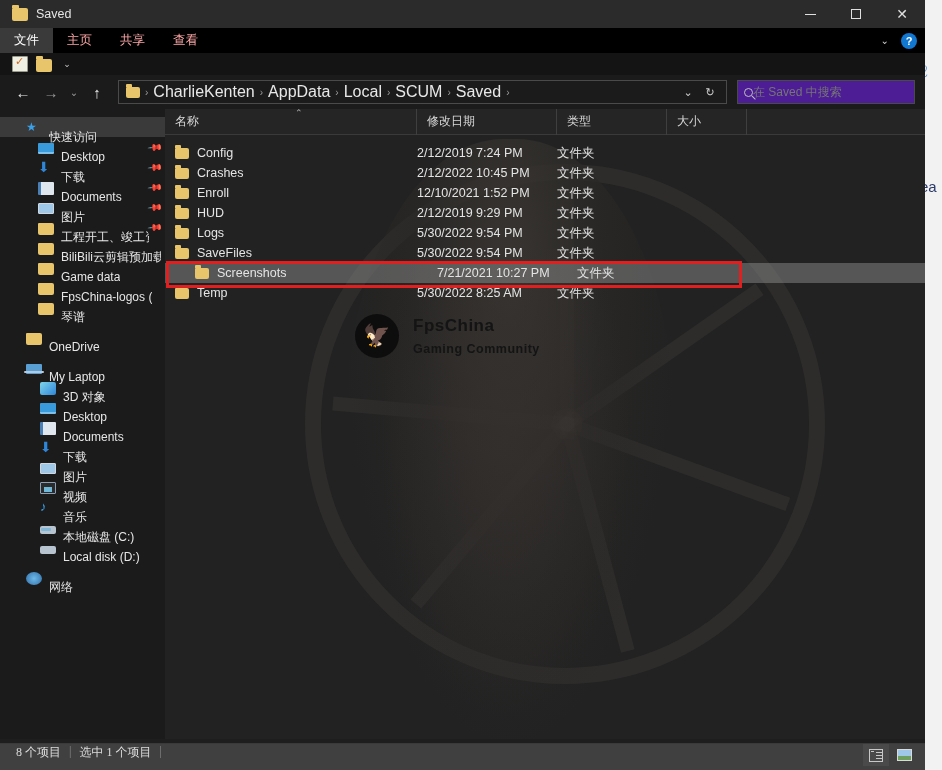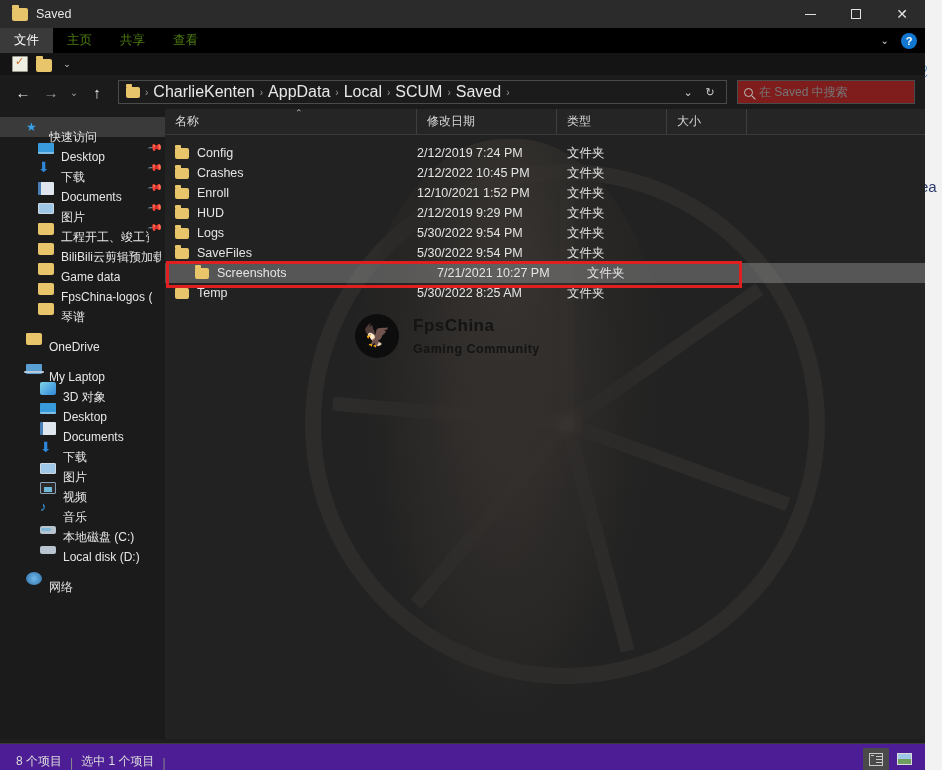--- a/index.html
+++ b/index.html
@@ -60,21 +60,21 @@
   .glyph-max { width: 10px; height: 10px; border: 1px solid #e0e0e0; }
   .glyph-close { font-size: 14px; line-height: 1; }
 
   
   #ribbon {
     height: 25px; background: #000;
     display: flex; align-items: stretch;
   }
   #ribbon .rb-tab {
     display: flex; align-items: center; justify-content: center;
-    padding: 0 14px; color: #4d7c0f; font-size: 12.5px;
+    padding: 0 14px; color: #fca5a5; font-size: 12.5px;
   }
   #ribbon .rb-tab.active { background: #3a3a3a; color: #fff; }
   #ribbon .rb-right { margin-left: auto; display: flex; align-items: center; padding-right: 8px; gap: 12px; }
   #ribbon .rb-chevron { color: #d0d0d0; font-size: 10px; }
   #help-icon {
     width: 16px; height: 16px; border-radius: 50%;
     background: #1177d1; color: #fff; font-size: 11px; font-weight: bold;
     display: flex; align-items: center; justify-content: center;
   }
 
@@ -120,22 +120,22 @@
   .crumb-folder::before {
     content:""; position:absolute; left:0; top:-3px;
     width:6px; height:3px; background:#e8c56a; border-radius:1px 1px 0 0;
   }
   .crumb { color: #e8e8e8; font-size: 16px; padding: 0 4px; white-space: nowrap; }
   .crumb-sep { color: #9b9b9b; font-size: 10px; padding: 0 1px; }
   #addr-right { margin-left: auto; display: flex; align-items: center; gap: 2px; padding-right: 2px; }
   .addr-ic { color: #cfcfcf; font-size: 11px; width: 20px; text-align: center; }
   #searchbox {
     width: 178px; height: 24px; margin-left: 8px;
-    background: #7f1d1d; border: 1px solid #4a4a4a;
-    display: flex; align-items: center; padding: 0 6px; gap: 6px; flex: none;
+    background: #4c1d95; border: 1px solid #4a4a4a;
+    display: flex; align-items: center; padding: 0 6px; gap: 0; flex: none;
   }
   .search-glass {
     width: 9px; height: 9px; border: 1.4px solid #c0c0c0; border-radius: 50%;
     position: relative; flex: none;
   }
   .search-glass::after {
     content:""; position:absolute; right:-4px; bottom:-3px;
     width:5px; height:1.4px; background:#c0c0c0; transform: rotate(45deg);
   }
   #search-input { color: #b4b4b4; font-size: 12px; background: none; border: none; outline: none; width: 100%; }
@@ -252,37 +252,37 @@
   .c-name { width: 252px; display: flex; align-items: center; padding-left: 10px; flex: none; }
   .c-name .row-folder {
     width: 14px; height: 11px; background: #e8c56a; border-radius: 1px 2px 2px 2px;
     position: relative; margin-right: 8px; flex: none;
   }
   .c-name .row-folder::before {
     content:""; position:absolute; left:0; top:-3px; width:6px; height:3px;
     background:#e8c56a; border-radius:1px 1px 0 0;
   }
   .c-date { width: 140px; flex: none; }
-  .c-type { width: 110px; flex: none; margin-left: 10px; }
+  .c-type { width: 110px; flex: none; }
   .c-size { width: 80px; flex: none; }
 
   
   #annotation {
     position: absolute; left: 1px; top: 118px;
     width: 576px; height: 27px;
     border: 3px solid #e02020;
     pointer-events: none;
   }
 
   
   #statusbar {
     position: absolute; left: 0; bottom: 0;
-    width: 925px; height: 27px; background: #4c1d95;
+    width: 925px; height: 27px; background: #404040;
     border-top: 1px solid #3a3a3a;
-    display: flex; align-items: flex-end; padding: 0 8px;
+    display: flex; align-items: flex-start; padding: 0 8px; font-family: Liberation Serif, serif;
   }
   .sb-text { color: #dcdcdc; font-size: 12px; margin-left: 8px; }
   .sb-sep { color: #8a8a8a; font-size: 12px; margin: 0 8px; }
   #view-btns { margin-left: auto; display: flex; gap: 2px; }
   .vbtn {
     width: 26px; height: 22px; display: flex; align-items: center; justify-content: center;
   }
   .vbtn.active { background: #4a4a4a; }
   .vi-details { width: 14px; height: 13px; border: 1px solid #c8c8c8; position: relative; }
   .vi-details::before {

